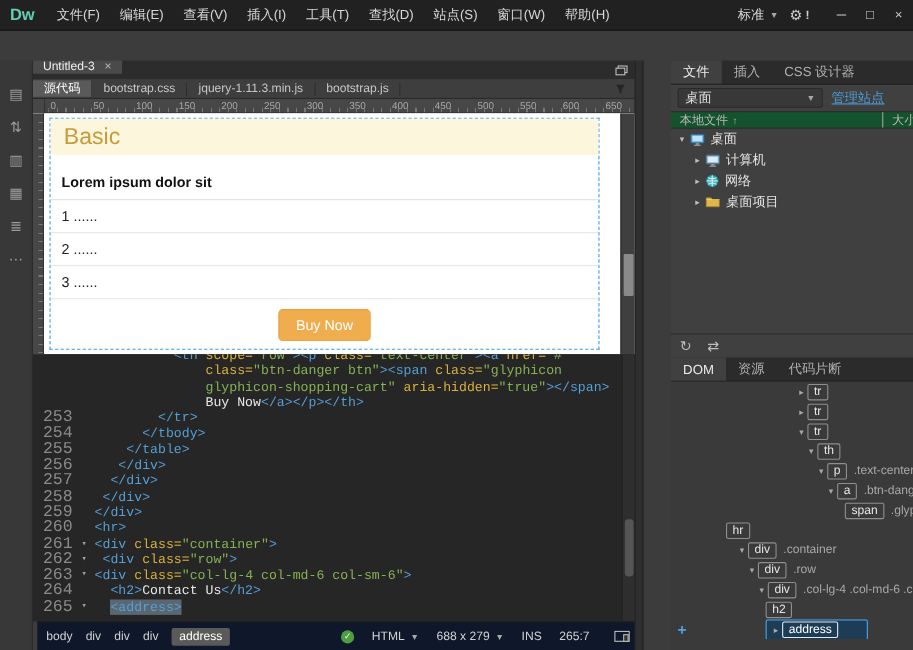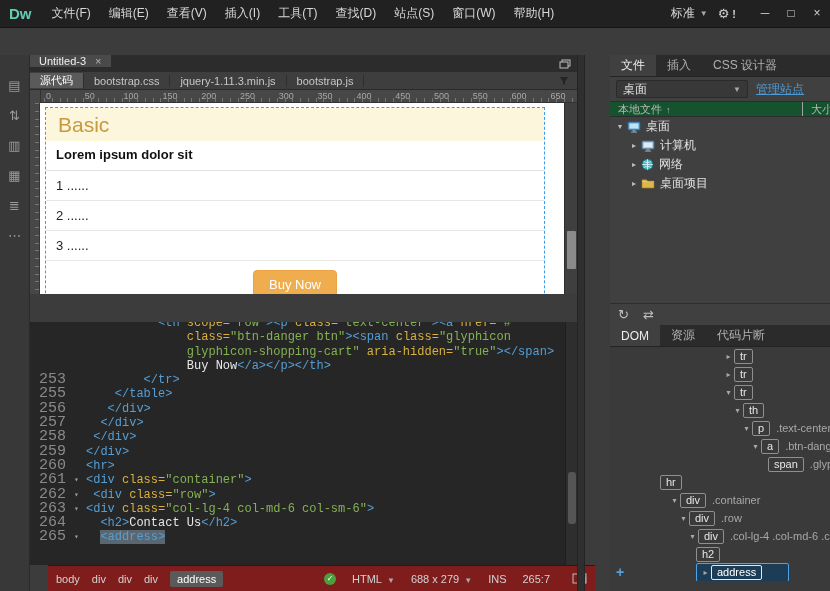--- a/index.html
+++ b/index.html
@@ -42,31 +42,31 @@
   .funnel{align-self:center;margin-right:8px}
 
   
   .ruler{position:absolute;left:0;top:35px;width:100%;height:13px;background:#474747;border-bottom:1px solid #333}
   .ruler:after{content:"";position:absolute;left:14px;right:0;bottom:0;height:4px;
     background-image:repeating-linear-gradient(to right,#777 0 1px,transparent 1px 7.76px)}
   .ruler-num{position:absolute;top:1px;font-size:9px;color:#a8a8a8}
   .ruler-corner{position:absolute;left:0;top:0;width:11px;height:13px;background:#474747;border-right:1px solid #333}
 
   
-  .design-area{position:absolute;left:0;top:48px;width:100%;height:191px;background:#fff;overflow:hidden}
+  .design-area{position:absolute;left:0;top:48px;width:100%;height:219px;background:#fff;overflow:hidden}
   .vruler{position:absolute;left:0;top:0;width:10px;height:100%;background:#474747;border-right:1px solid #333}
   .vruler:after{content:"";position:absolute;top:0;bottom:0;right:0;width:4px;
     background-image:repeating-linear-gradient(to bottom,#777 0 1px,transparent 1px 7.76px)}
   .design-canvas{position:absolute;left:11px;top:0;right:13px;bottom:0;background:#fff;color:#222}
   .design-scrollbar{position:absolute;right:0;top:0;width:13px;height:100%;background:#3f3f3f;border-left:1px solid #2e2e2e}
   .design-scrollbar .thumb{position:absolute;left:2px;width:9px;height:38px;top:128px;background:#8a8a8a;border-radius:1px}
   .bs-panel{position:absolute;left:4px;top:4px;width:500px;height:211px;border:1px dashed var(--selection-dash,#3c9ce8)}
   .bs-heading{height:33px;background:var(--panel-heading-bg,#fcf6dd);display:flex;align-items:center;padding-left:12px;
     color:var(--panel-heading-text,#c79a3c);font-size:21px}
-  .bs-body{}
+  .bs-body{padding-top:11px}
   .lead-row{font-size:13px;font-weight:bold;color:#111;padding:6px 0 8px 10px;border-bottom:1px solid #e2e2e2}
   .d-row{font-size:13px;color:#222;padding:7px 0 7px 10px;border-bottom:1px solid #e7e7e7}
   .btn-row{text-align:center;padding-top:9px}
   .buy-btn{background:var(--button-bg,#f0ad4e);border:1px solid var(--button-border,#eca242);color:#fff;
     font-size:13px;padding:6px 15px;border-radius:4px;font-family:inherit}
 
   
   .code-view{position:absolute;left:0;top:267px;width:100%;height:243px;background:#262626;overflow:hidden;
     font-family:"Liberation Mono","DejaVu Sans Mono",monospace;font-size:12px}
   .code-lines{margin-top:-6px}
@@ -75,21 +75,21 @@
   .fold{width:12px;min-width:12px;color:#9d9d9d;font-size:8px;line-height:14.3px}
   .tk-tag{color:var(--code-tag,#559fd6)}
   .tk-attr{color:var(--code-attr,#d9b13e)}
   .tk-val{color:var(--code-value,#84b254)}
   .tk-txt{color:var(--code-text,#e8e8e8)}
   .tk-tagsel{color:var(--code-tag,#559fd6);background:#5b6770}
   .code-scrollbar{position:absolute;right:0;top:0;width:12px;height:100%;background:#2e2e2e;border-left:1px solid #1f1f1f}
   .code-scrollbar .thumb{position:absolute;left:2px;width:8px;height:52px;top:150px;background:#555;border-radius:3px}
 
   
-  .statusbar{position:absolute;left:18px;top:510px;width:100%;height:26px;background:#7f1d1d;border-top:1px solid #1d1d1d;
+  .statusbar{position:absolute;left:4px;top:510px;width:100%;height:26px;background:#0f172a;border-top:1px solid #1d1d1d;
     display:flex;align-items:center;font-size:11px;color:#d2d2d2;padding:0 8px}
   .sb-tags{display:flex;gap:12px;align-items:center}
   .sb-tag.selected{background:#5a5a5a;padding:2px 7px;border-radius:2px;color:#fff}
   .sb-right{margin-left:auto;display:flex;align-items:center;gap:16px;margin-right:22px}
   .ok-circle{width:12px;height:12px;border-radius:50%;background:var(--success,#4e9e3f);color:#fff;font-size:8px;
     display:flex;align-items:center;justify-content:center}
   .sb-caret{font-size:8px;color:#a8a8a8;margin-left:5px}
 
   
   .v-splitter{position:absolute;left:577px;top:55px;width:8px;height:536px;background:#2f2f2f;border-left:1px solid #242424;border-right:1px solid #242424}
@@ -246,20 +246,21 @@
         </div>
     </div>
 
     <div class="code-view">
       <div class="code-lines" id="code-lines">
           <div class="code-line"><span class="ln"></span><span class="fold"></span><span class="code-text">          <span class="tk-tag">&lt;th </span><span class="tk-attr">scope=</span><span class="tk-val">"row"</span><span class="tk-tag">&gt;&lt;p </span><span class="tk-attr">class=</span><span class="tk-val">"text-center"</span><span class="tk-tag">&gt;&lt;a </span><span class="tk-attr">href=</span><span class="tk-val">"#"</span></span></div>
           <div class="code-line"><span class="ln"></span><span class="fold"></span><span class="code-text">              <span class="tk-attr">class=</span><span class="tk-val">"btn-danger btn"</span><span class="tk-tag">&gt;&lt;span </span><span class="tk-attr">class=</span><span class="tk-val">"glyphicon</span></span></div>
           <div class="code-line"><span class="ln"></span><span class="fold"></span><span class="code-text">              <span class="tk-val">glyphicon-shopping-cart" </span><span class="tk-attr">aria-hidden=</span><span class="tk-val">"true"</span><span class="tk-tag">&gt;&lt;/span&gt;</span></span></div>
           <div class="code-line"><span class="ln"></span><span class="fold"></span><span class="code-text">              <span class="tk-txt">Buy Now</span><span class="tk-tag">&lt;/a&gt;&lt;/p&gt;&lt;/th&gt;</span></span></div>
           <div class="code-line"><span class="ln">253</span><span class="fold"></span><span class="code-text">        <span class="tk-tag">&lt;/tr&gt;</span></span></div>
+          <div class="code-line"><span class="ln">254</span><span class="fold"></span><span class="code-text">      <span class="tk-tag">&lt;/tbody&gt;</span></span></div>
           <div class="code-line"><span class="ln">255</span><span class="fold"></span><span class="code-text">    <span class="tk-tag">&lt;/table&gt;</span></span></div>
           <div class="code-line"><span class="ln">256</span><span class="fold"></span><span class="code-text">   <span class="tk-tag">&lt;/div&gt;</span></span></div>
           <div class="code-line"><span class="ln">257</span><span class="fold"></span><span class="code-text">  <span class="tk-tag">&lt;/div&gt;</span></span></div>
           <div class="code-line"><span class="ln">258</span><span class="fold"></span><span class="code-text"> <span class="tk-tag">&lt;/div&gt;</span></span></div>
           <div class="code-line"><span class="ln">259</span><span class="fold"></span><span class="code-text"><span class="tk-tag">&lt;/div&gt;</span></span></div>
           <div class="code-line"><span class="ln">260</span><span class="fold"></span><span class="code-text"><span class="tk-tag">&lt;hr&gt;</span></span></div>
           <div class="code-line"><span class="ln">261</span><span class="fold">▾</span><span class="code-text"><span class="tk-tag">&lt;div </span><span class="tk-attr">class=</span><span class="tk-val">"container"</span><span class="tk-tag">&gt;</span></span></div>
           <div class="code-line"><span class="ln">262</span><span class="fold">▾</span><span class="code-text"> <span class="tk-tag">&lt;div </span><span class="tk-attr">class=</span><span class="tk-val">"row"</span><span class="tk-tag">&gt;</span></span></div>
           <div class="code-line"><span class="ln">263</span><span class="fold">▾</span><span class="code-text"><span class="tk-tag">&lt;div </span><span class="tk-attr">class=</span><span class="tk-val">"col-lg-4 col-md-6 col-sm-6"</span><span class="tk-tag">&gt;</span></span></div>
           <div class="code-line"><span class="ln">264</span><span class="fold"></span><span class="code-text">  <span class="tk-tag">&lt;h2&gt;</span><span class="tk-txt">Contact Us</span><span class="tk-tag">&lt;/h2&gt;</span></span></div>

